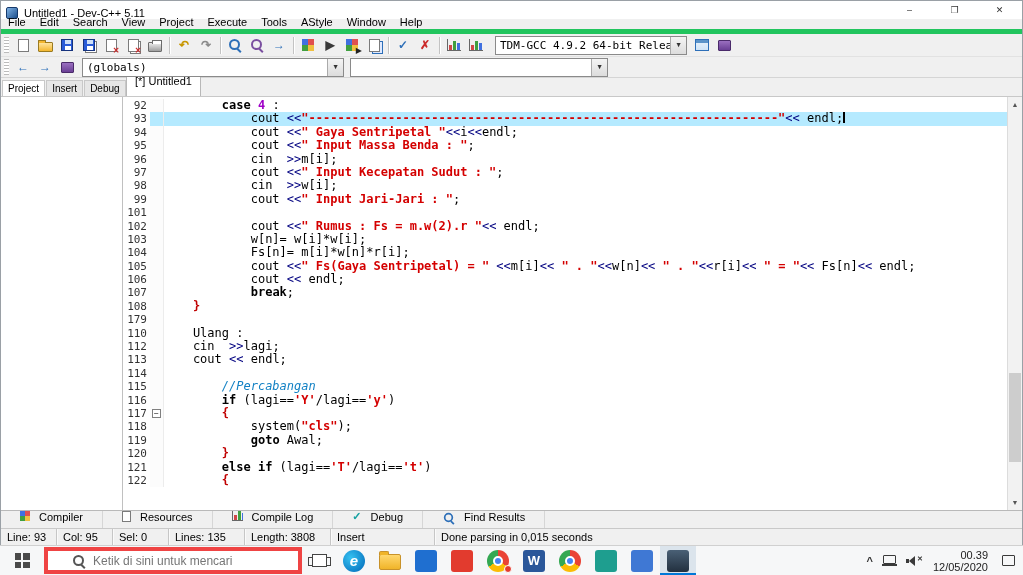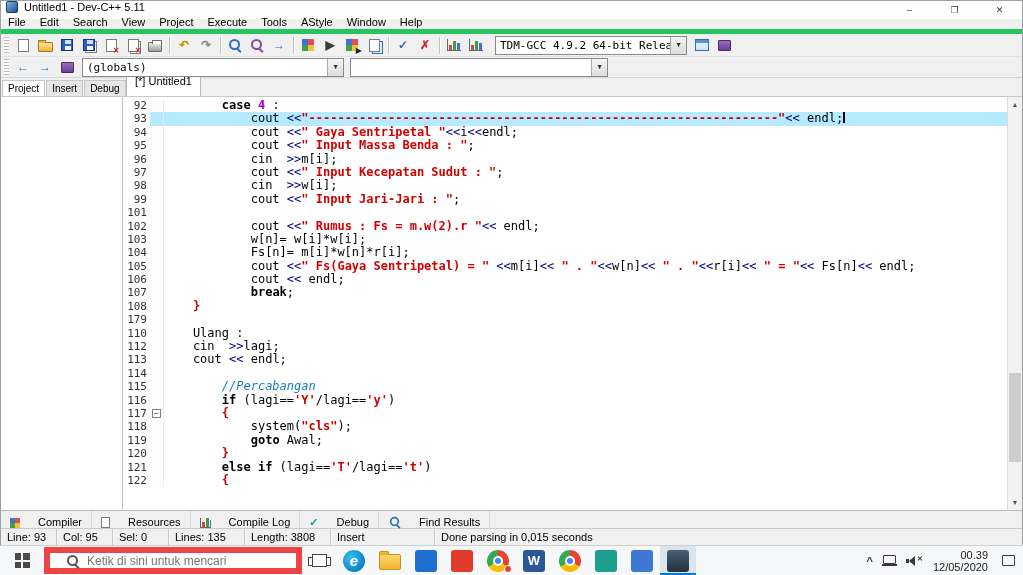--- a/index.html
+++ b/index.html
@@ -2,21 +2,21 @@
 <html><head>
 <meta charset="utf-8">
 <style>
   *{box-sizing:border-box;margin:0;padding:0}
   html,body{width:1023px;height:575px;overflow:hidden}
   body{font-family:"Liberation Sans",sans-serif;font-size:11px;background:#fff;color:#000}
   .screen{width:1023px;height:575px;display:flex;flex-direction:column}
   .app{flex:1;display:flex;flex-direction:column;border:1px solid #9aa0a6;border-bottom:none;background:#f0f0f0;min-height:0}
 
   
-  .titlebar{height:18px;background:#fff;display:flex;align-items:flex-start;flex:none}
+  .titlebar{height:18px;background:#fff;display:flex;align-items:flex-end;flex:none}
   .appicon{width:12px;height:12px;margin:0 6px 0 5px;border-radius:2px;background:linear-gradient(135deg,#7fb2e5,#1d4f8c);border:1px solid #16396b;flex:none}
   .title{font-size:11px;color:#000}
   .capbtns{margin-left:auto;display:flex;height:100%}
   .capbtn{width:45px;display:flex;align-items:center;justify-content:center;font-size:9px;color:#333}
 
   
   .menubar{height:15px;background:#f0f0f0;display:flex;align-items:flex-end;padding-left:0;flex:none;border-bottom:5px solid #22c55e}
   .menu-item{padding:1px 7px;font-size:11px}
 
   
@@ -88,39 +88,39 @@
   .caret{display:inline-block;width:2px;height:11px;background:#000;vertical-align:-1px}
 
   
   .vsb{width:15px;background:#f2f2f2;border-left:1px solid #dcdcdc;position:relative;flex:none}
   .vsb .sbtn{height:15px;display:flex;align-items:center;justify-content:center;font-size:7px;color:#555;background:#f2f2f2}
   .vsb .sbtn.down{position:absolute;bottom:0;left:0;right:0}
   .vsb .thumb{position:absolute;left:1px;right:1px;top:276px;height:89px;background:#cdcdcd}
 
   
   .reptabs{height:18px;background:#f0f0f0;border-top:1px solid #b9b9b9;display:flex;align-items:stretch;flex:none}
-  .btab{display:flex;align-items:flex-end;gap:18px;padding:0 9px;border-right:1px solid #d6d6d6;font-size:11px}
+  .btab{display:flex;align-items:flex-start;gap:9px;padding:0 19px;border-right:1px solid #d6d6d6;font-size:11px}
   .btab .ic-grid{width:10px;height:10px}
   .btab .ic-page{width:9px;height:11px}
   .btab .ic-chart{width:11px;height:10px}
   .btab .ic-find{width:13px;height:13px;transform:scale(.85)}
   .btg{font-size:11px}
 
   
   .statusbar{height:17px;background:#f0f0f0;border-top:1px solid #c9c9c9;display:flex;align-items:center;font-size:11px;flex:none}
   .seg{padding:1px 6px;border-right:1px solid #c6c6c6;box-shadow:1px 0 0 #fafafa;height:100%;display:flex;align-items:center;overflow:hidden;white-space:nowrap}
   .seg.w1{width:56px}.seg.w2{width:56px}.seg.w3{width:56px}.seg.w4{width:76px}.seg.w5{width:86px}.seg.w6{width:104px}
   .seg.msg{flex:1;border-right:none;box-shadow:none}
 
   
   .taskbar{height:30px;background:#f6f7f8;border-top:1px solid #d0d0d0;display:flex;align-items:stretch;flex:none}
   .start{width:44px;display:flex;align-items:center;justify-content:center}
   .winlogo{width:15px;height:15px;display:grid;grid-template-columns:1fr 1fr;grid-template-rows:1fr 1fr;gap:2px}
   .winlogo i{background:#4a4a4a}
-  .tsearch{width:258px;margin:1px 0;background:#fff;border:6px solid #ef4444;display:flex;align-items:center;padding:0 16px;gap:7px}
+  .tsearch{width:258px;margin:1px 0;background:#fff;border:4px solid #ef4444;display:flex;align-items:center;padding:0 24px;gap:7px}
   .g-find{width:14px;height:14px;position:relative;flex:none}
   .g-find::before{content:"";position:absolute;left:1px;top:1px;width:7px;height:7px;border:2px solid #555;border-radius:50%}
   .g-find::after{content:"";position:absolute;left:10px;top:10px;width:5px;height:2px;background:#555;transform:rotate(45deg);transform-origin:0 0}
   .tsearch input{border:none;outline:none;background:transparent;font-family:"Liberation Sans",sans-serif;font-size:12px;color:#444;flex:1;min-width:0}
   .tview{width:34px;display:flex;align-items:center;justify-content:center}
   .ic-tview{width:15px;height:13px;border:1px solid #444;background:#fff;position:relative}
   .ic-tview::before{content:"";position:absolute;left:-5px;top:2px;width:3px;height:7px;border:1px solid #444}
   .ic-tview::after{content:"";position:absolute;right:-5px;top:2px;width:3px;height:7px;border:1px solid #444}
   .apps{display:flex;align-items:stretch}
   .ap{width:36px;display:flex;align-items:center;justify-content:center;position:relative}

